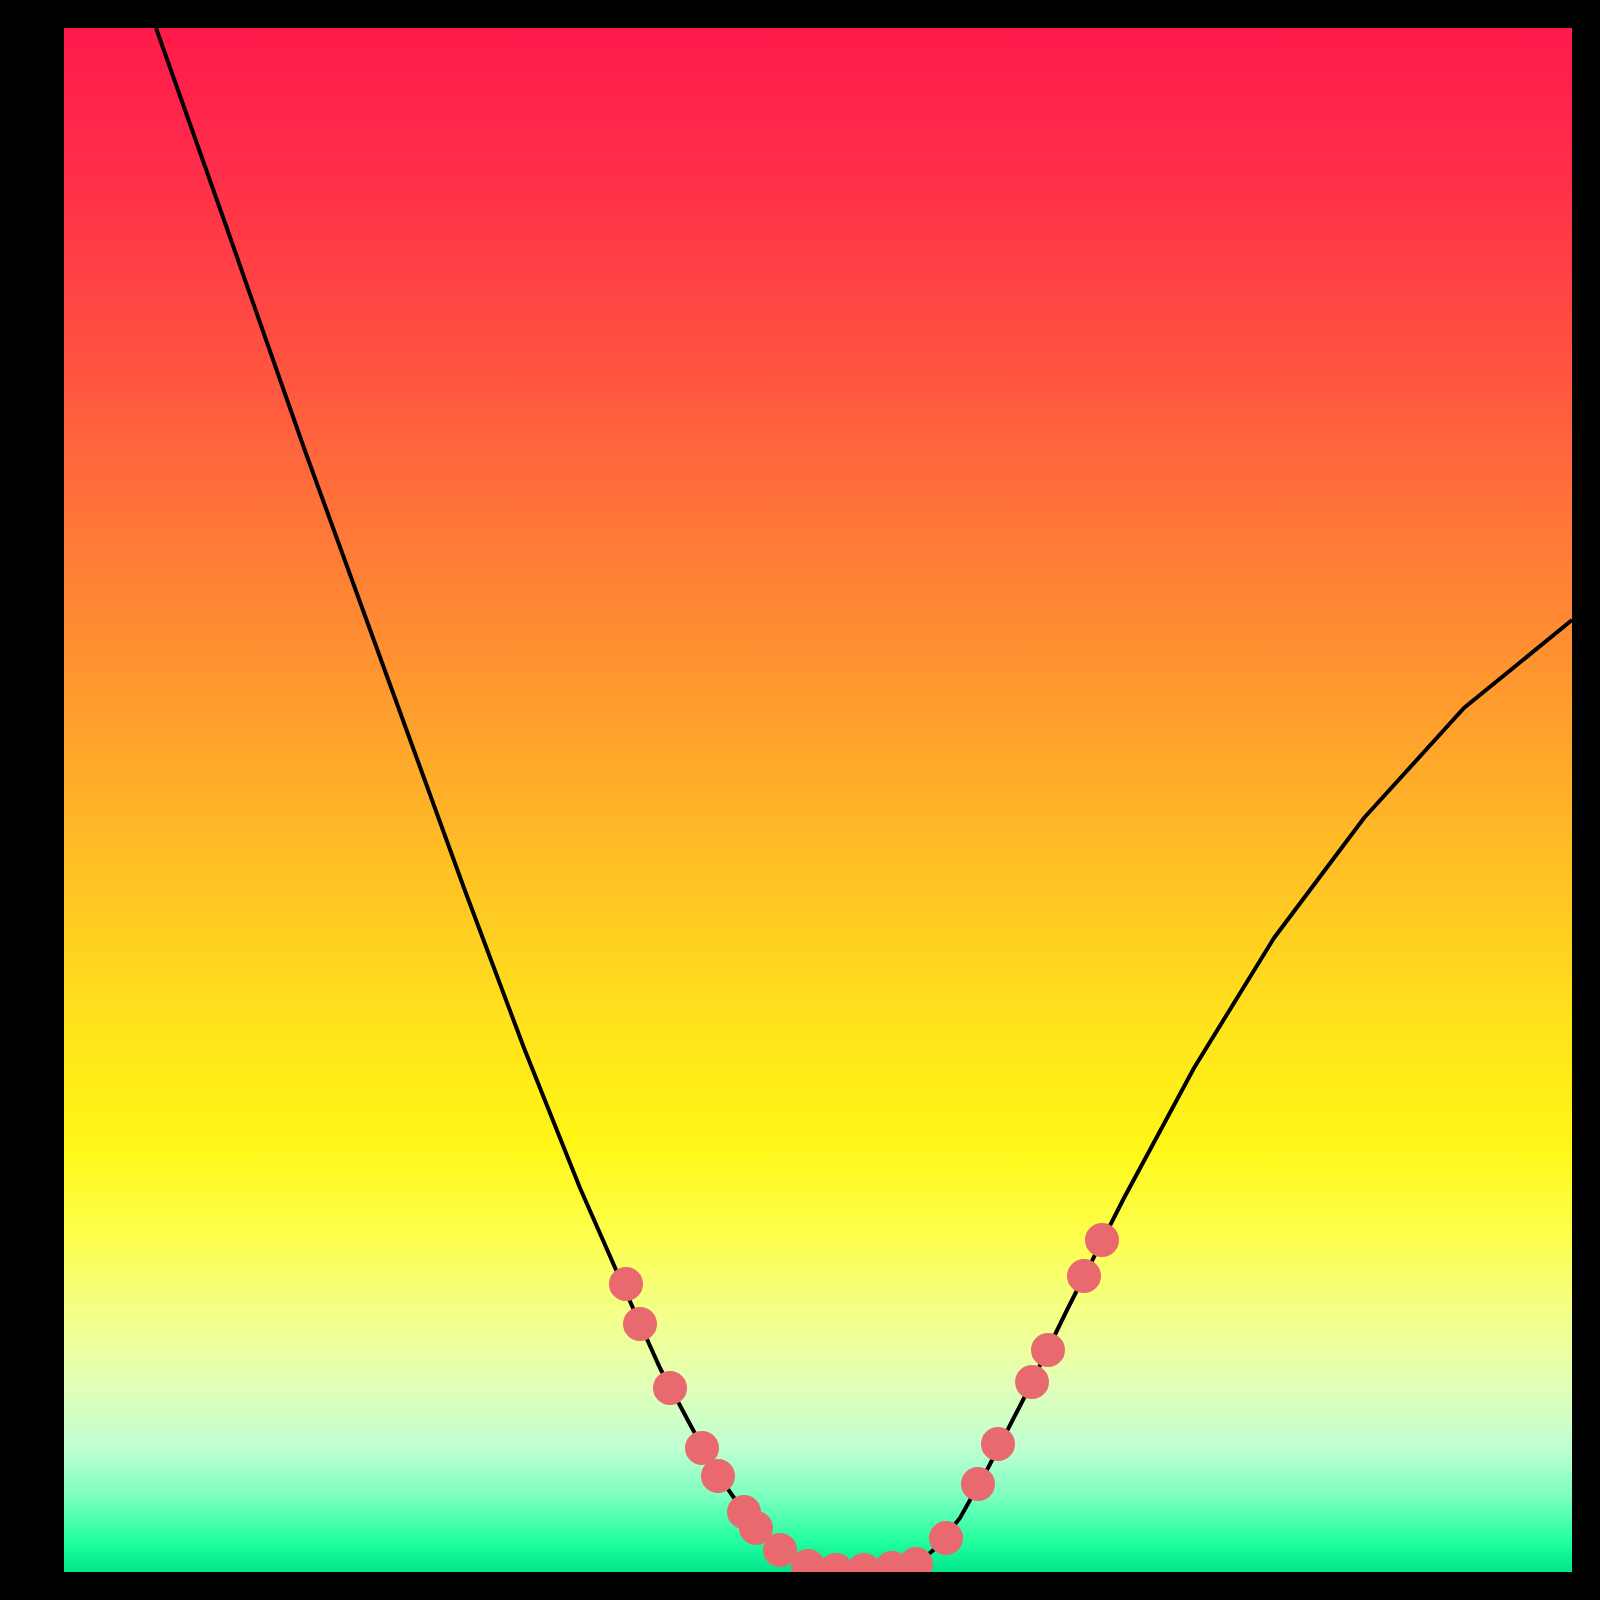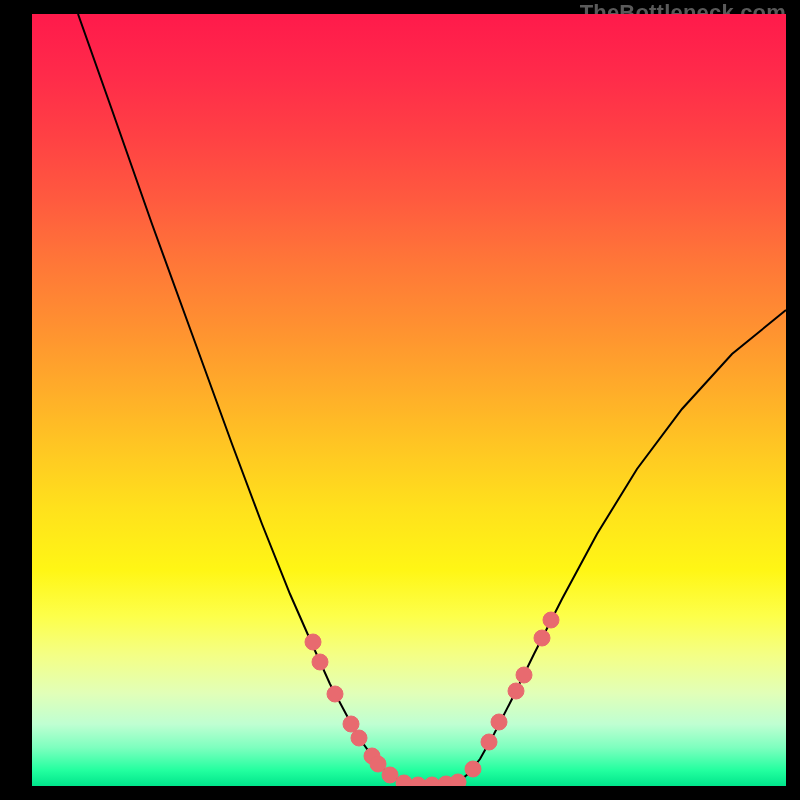--- a/index.html
+++ b/index.html
@@ -59,21 +59,20 @@
   }
   .dot {
     fill: #e86a6f;
     stroke: #e86a6f;
   }
 </style>
 </head>
 <body>
 
 <div class="stage">
-  <div class="watermark">TheBottleneck.com</div>
 
   <div class="plot-area">
     <svg class="curve" viewBox="0 0 754 772" preserveAspectRatio="none">
       <path id="curvePath" class="curve-path" d="M 46 0 L 80 96 L 120 210 L 160 320 L 200 430 L 230 510 L 258 580 L 280 630 L 298 670 L 314 700 L 328 725 L 340 742 L 352 755 L 362 763 L 370 768 L 370 768 L 380 770 L 392 771 L 404 771 L 416 770 L 426 768 L 426 768 L 436 760 L 448 745 L 462 720 L 480 685 L 502 640 L 530 585 L 565 520 L 605 455 L 650 395 L 700 340 L 754 296 "></path>
       <g id="dotsGroup">
           <circle cx="281" cy="628" r="8" class="dot"></circle>
           <circle cx="288" cy="648" r="8" class="dot"></circle>
           <circle cx="303" cy="680" r="8" class="dot"></circle>
           <circle cx="319" cy="710" r="8" class="dot"></circle>
           <circle cx="327" cy="724" r="8" class="dot"></circle>

